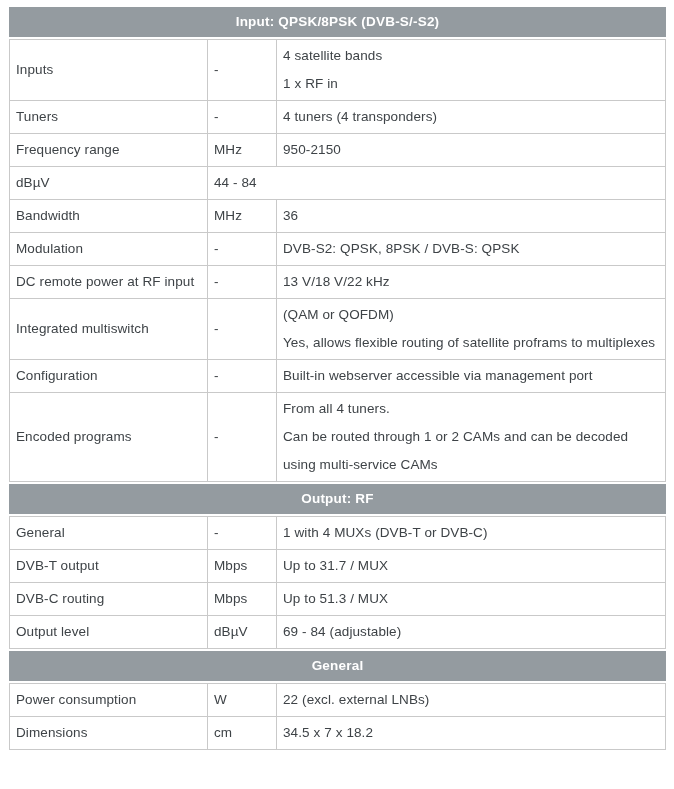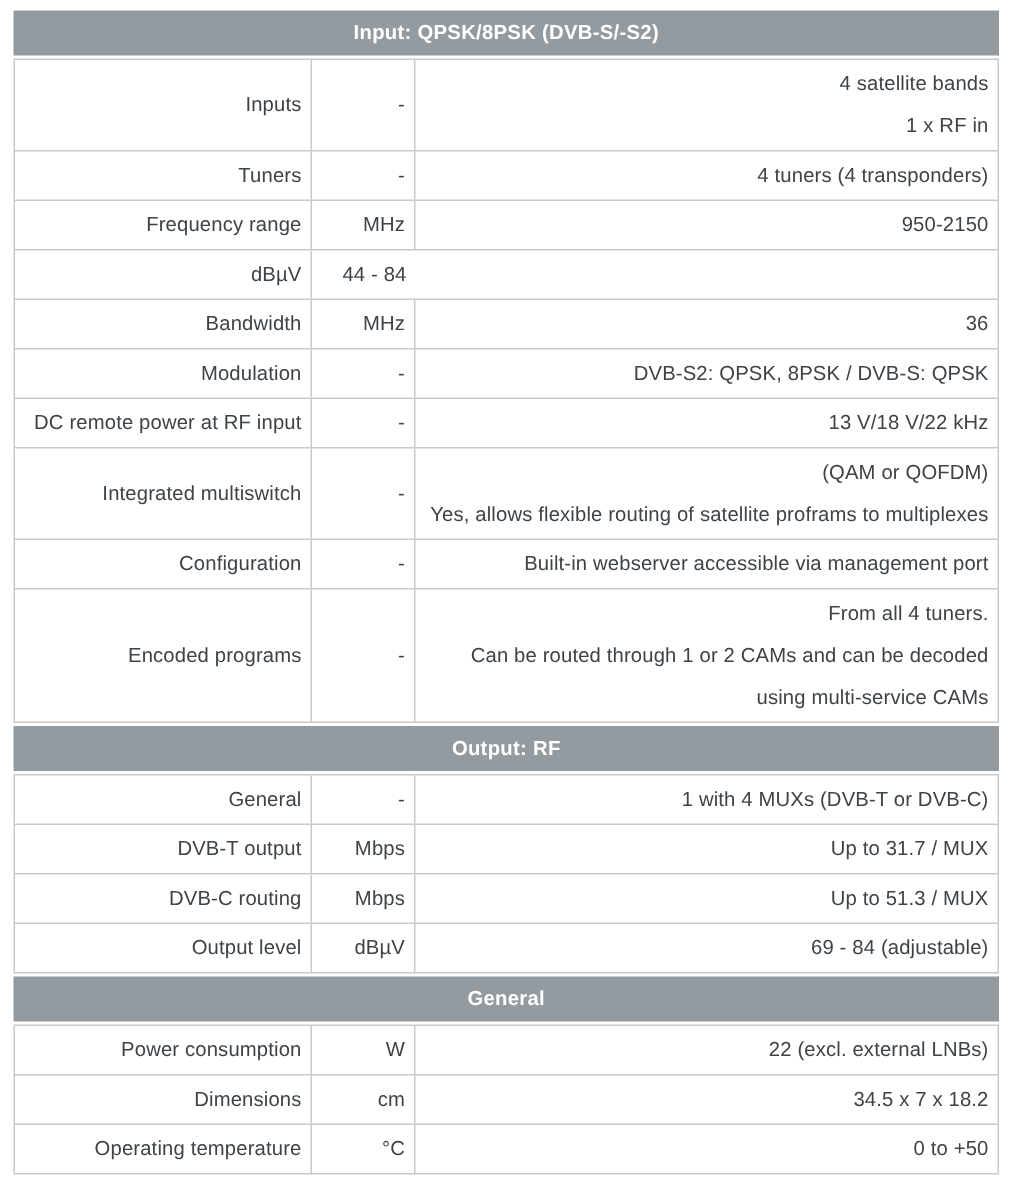--- a/index.html
+++ b/index.html
@@ -49,21 +49,21 @@
   }
   .row {
     display: grid;
     grid-template-columns: 198px 69px 1fr;
   }
   .row + .row { border-top: 1px solid var(--border); }
   .cell {
     display: flex;
     flex-direction: column;
     justify-content: center;
-    align-items: flex-end;
+    align-items: flex-start;
     text-align: center;
     min-height: 32px;
     padding: 2px 6px;
     line-height: 28px;
   }
   .cell.param, .cell.unit { border-right: 1px solid var(--border); }
   .line { white-space: nowrap; }
 </style>
 </head>
 <body>
@@ -185,21 +185,14 @@
           <div class="line">22 (excl. external LNBs)</div>
         </div>
       </div>
       <div class="row">
         <div class="cell param">Dimensions</div>
         <div class="cell unit">cm</div>
         <div class="cell value">
           <div class="line">34.5 x 7 x 18.2</div>
         </div>
       </div>
-      <div class="row">
-        <div class="cell param">Operating temperature</div>
-        <div class="cell unit">°C</div>
-        <div class="cell value">
-          <div class="line">0 to +50</div>
-        </div>
-      </div>
     </div>
   </div>
 
 </body></html>

